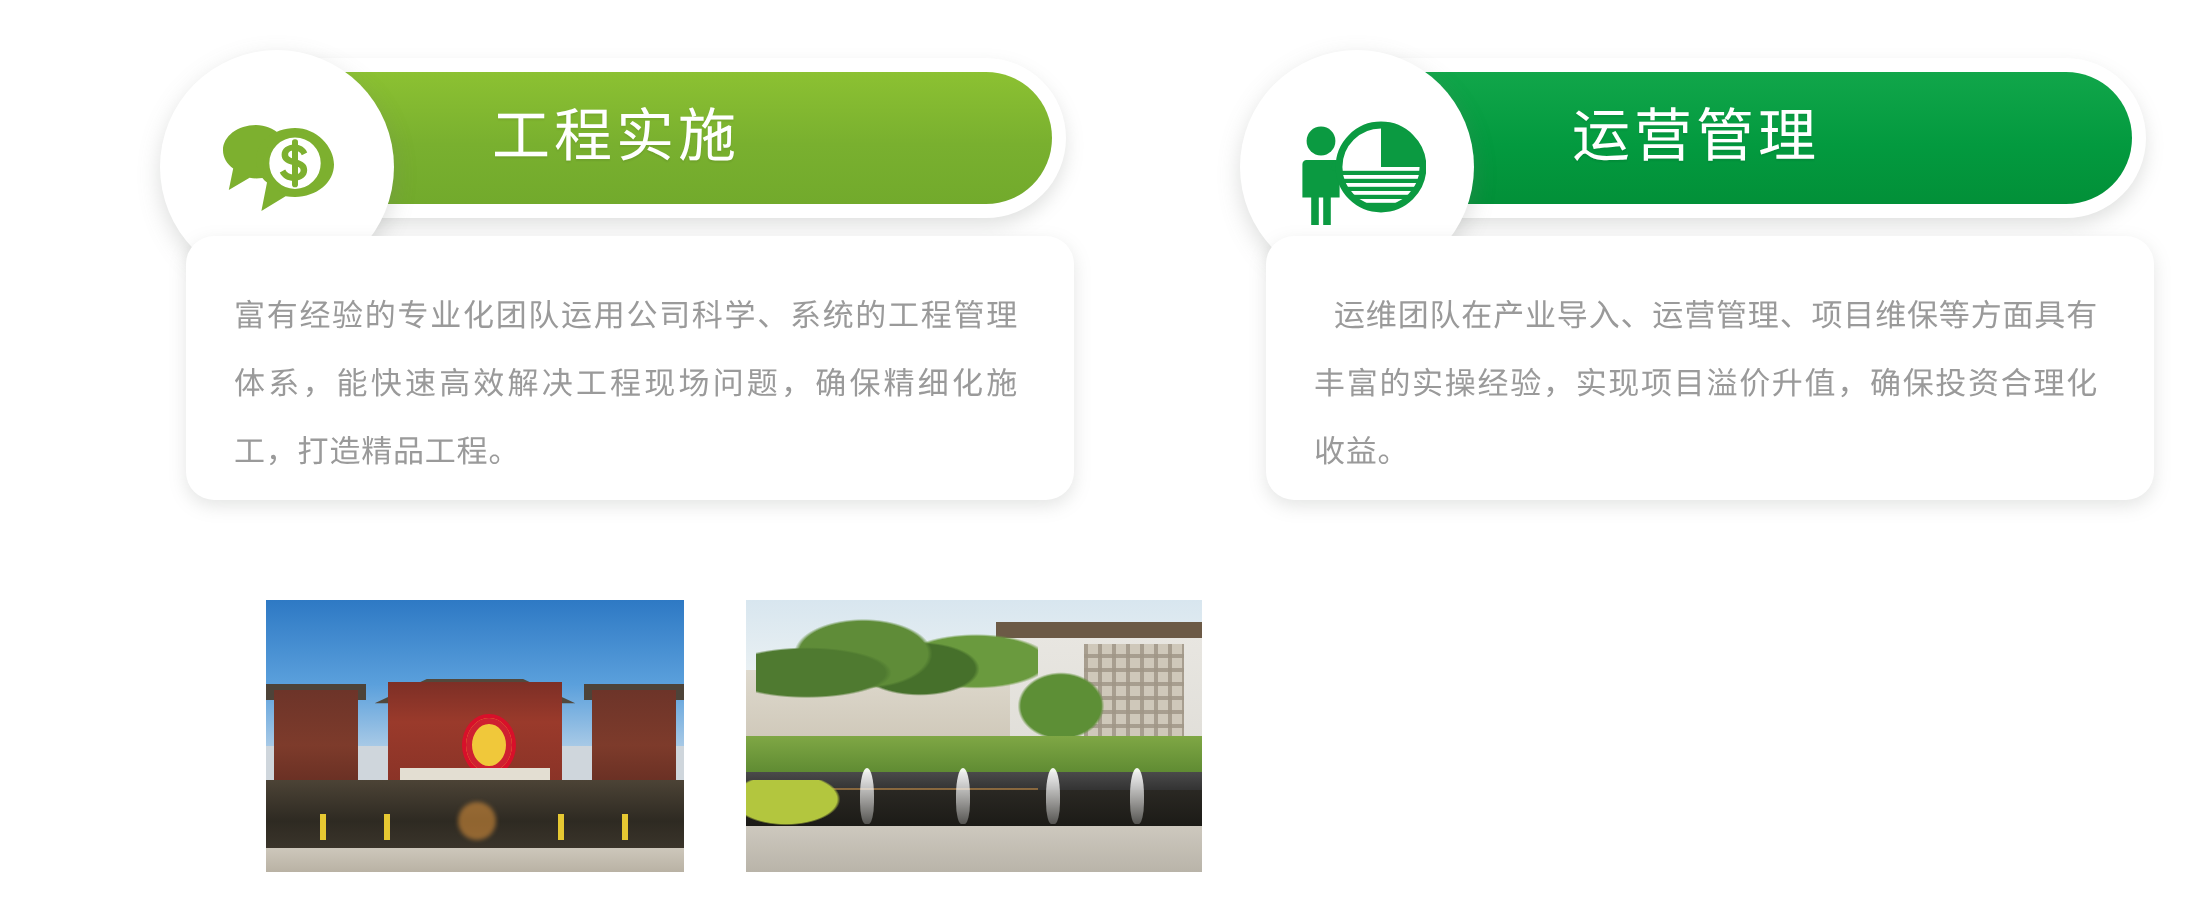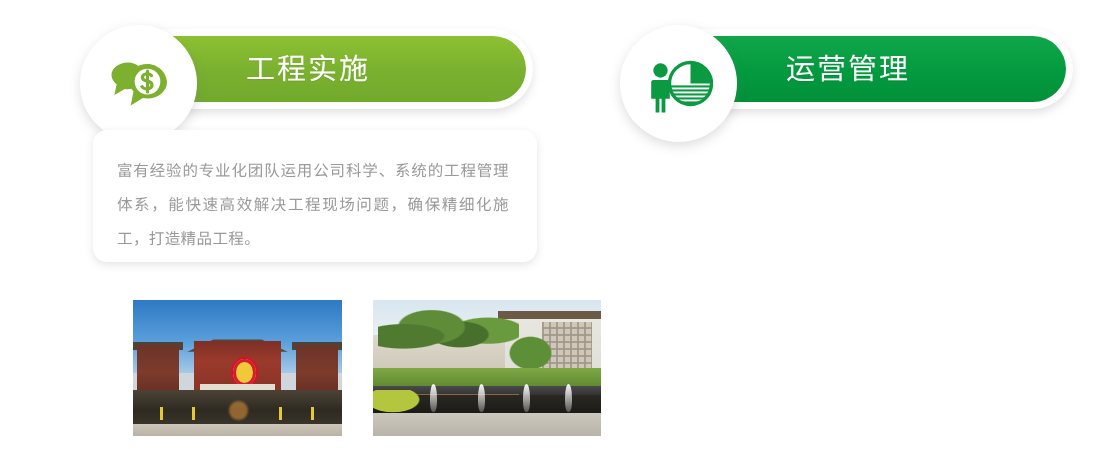--- a/index.html
+++ b/index.html
@@ -90,21 +90,21 @@
     display: flex;
     align-items: center;
     justify-content: center;
   }
   .badge svg { display: block; }
 
   
   .panel {
     position: absolute;
     left: 53px;
-    top: 130px;
+    top: 118px;
     width: 444px;
     height: 132px;
     background: #ffffff;
     border-radius: 14px;
     box-shadow: 0 3px 9px rgba(120,125,118,0.20);
     box-sizing: border-box;
     padding: 24px 28px 0 24px;
   }
   .panel-text {
     color: #9a9a9a;
@@ -374,16 +374,19 @@
               <rect x="27.4" y="41.4" width="36.2" height="2.1"></rect>
               <rect x="30.4" y="45.4" width="30.2" height="2.1"></rect>
               <rect x="35.6" y="49.4" width="19.8" height="2.1"></rect>
             </g>
             <circle cx="45.5" cy="31.5" r="21" fill="none" stroke="#ffffff" stroke-width="0"></circle>
           </svg>
         </span>
       </div>
     </div>
 
+    <div class="panel panel-right">
+      <p class="panel-text">运维团队在产业导入、运营管理、项目维保等方面具有丰富的实操经验，实现项目溢价升值，确保投资合理化收益。</p>
+    </div>
 
   </section>
 
 </div>
 
 </body></html>

